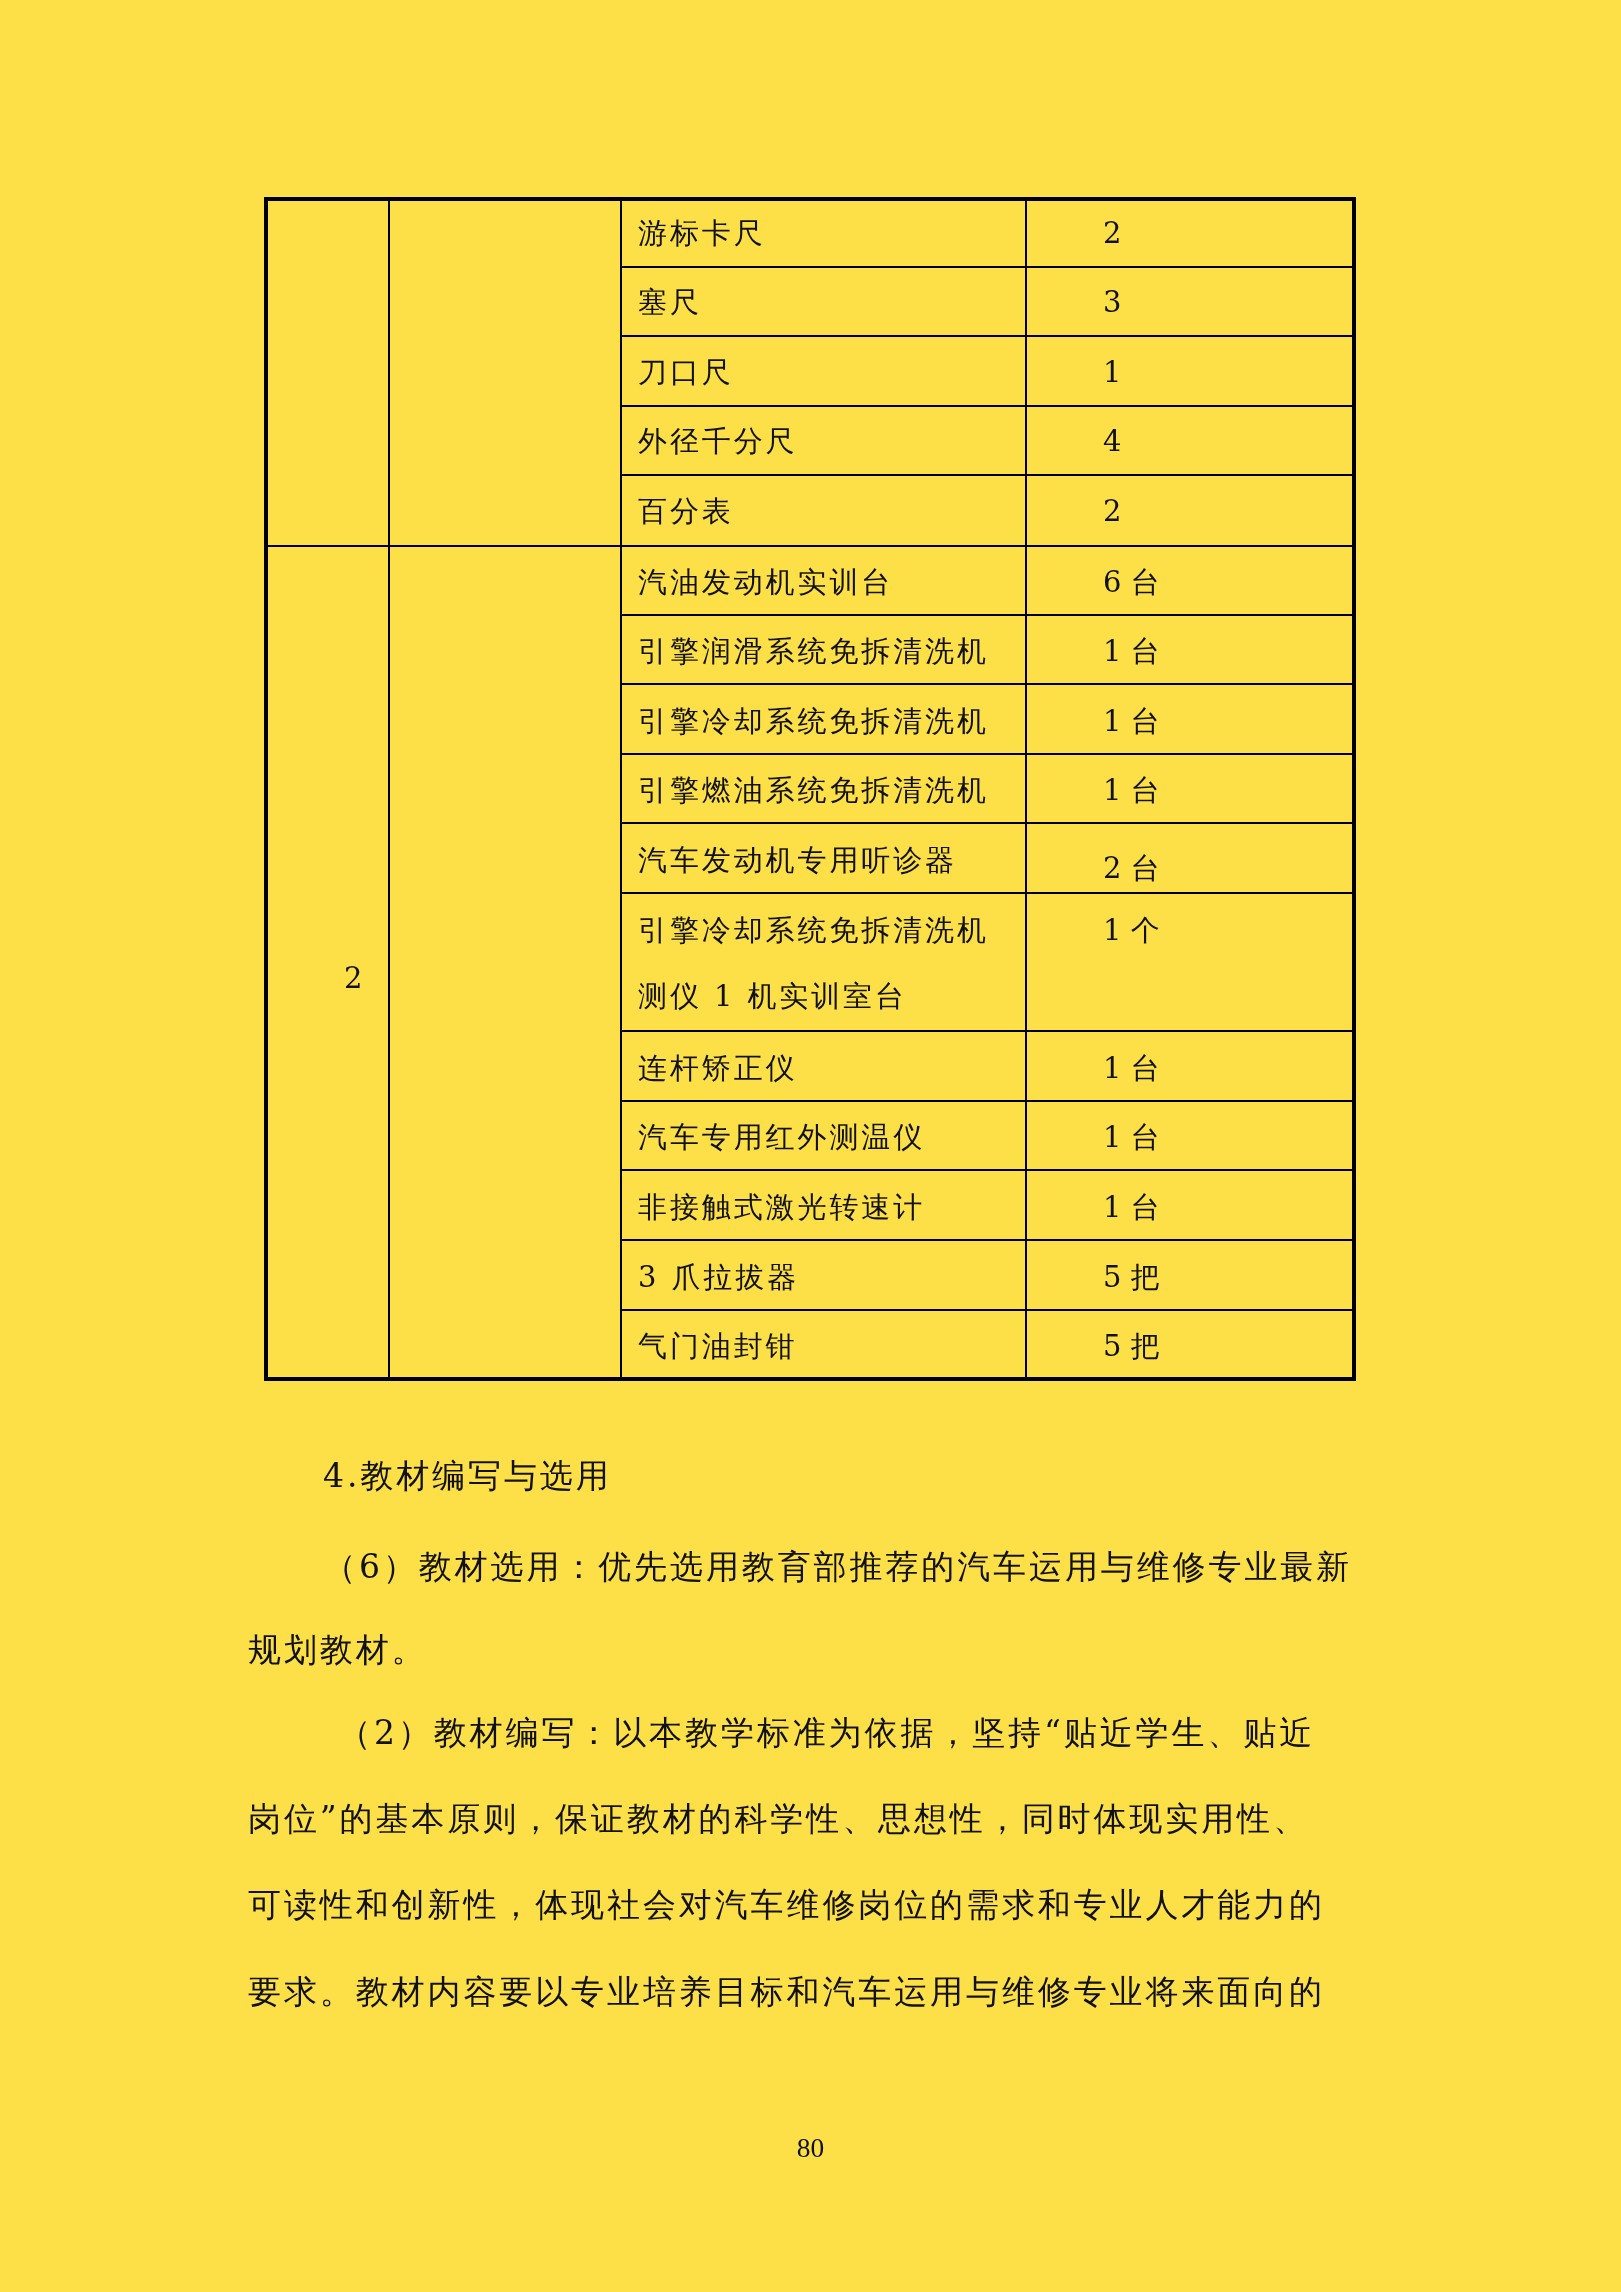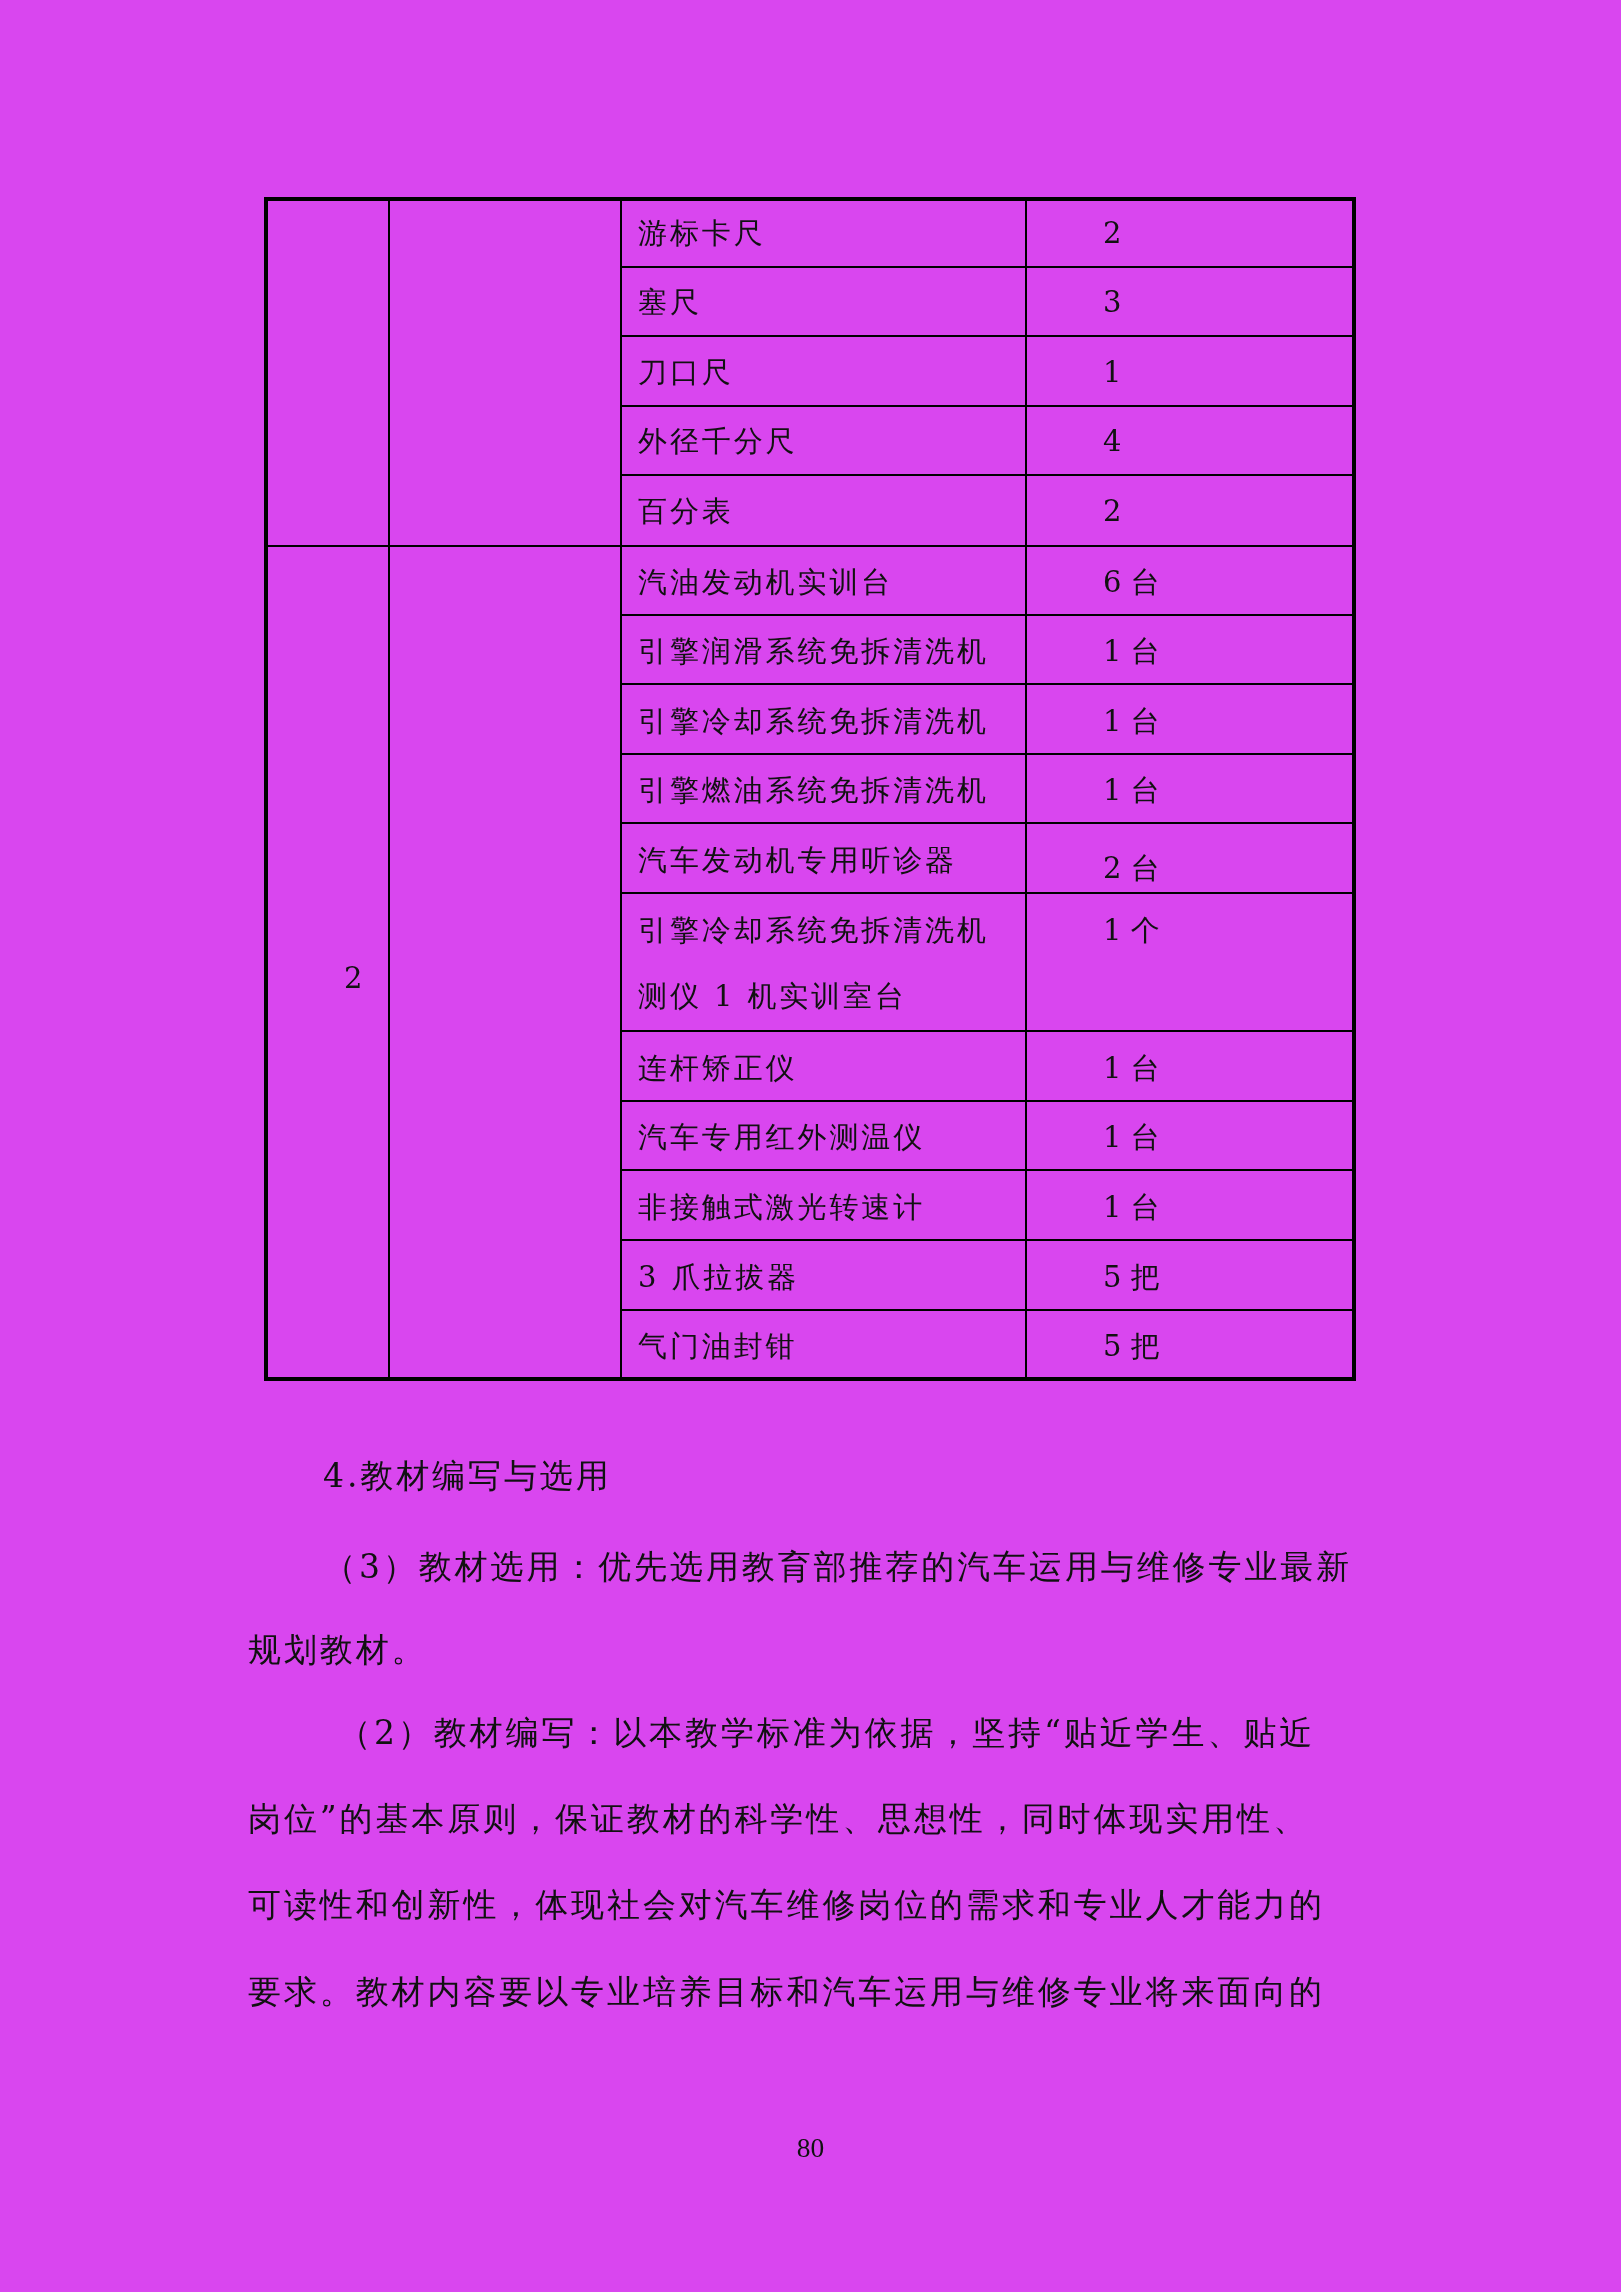--- a/index.html
+++ b/index.html
@@ -1,21 +1,21 @@
 <!DOCTYPE html>
 <html><head>
 <meta charset="utf-8">
 <style>
   html, body { margin: 0; padding: 0; background: #ffffff; }
   body {
     width: 1621px; height: 2293px; position: relative; overflow: hidden;
     font-family: "DejaVu Serif", "Liberation Serif", serif;
     color: #111111;
   }
-  .page { position: absolute; left: 0; top: 0; width: 1621px; height: 2293px; background: #d946ef; }
+  .page { position: absolute; left: 0; top: 0; width: 1621px; height: 2293px; background: #fde047; }
 
   
   .equip-table {
     position: absolute; left: 264px; top: 197px;
     width: 1092px; height: 1184px;
     border: 4.4px solid #000; box-sizing: border-box;
   }
   .vline { position: absolute; top: 0; bottom: 0; width: 2px; background: #000; }
   .hline { position: absolute; height: 2px; background: #000; }
   .cell-text {
@@ -117,21 +117,21 @@
 
     <div class="cell-text" style="left:370px; top:1062px;">3 爪拉拔器</div>
     <div class="qty-text" style="left:835px; top:1062px;">5 把</div>
 
     <div class="cell-text" style="left:370px; top:1131px;">气门油封钳</div>
     <div class="qty-text" style="left:835px; top:1131px;">5 把</div>
   </div>
 
   <div class="para" style="left:323px; top:1459px;">4.教材编写与选用</div>
 
-  <div class="para" style="left:323px; top:1550px;">（3）教材选用：优先选用教育部推荐的汽车运用与维修专业最新</div>
+  <div class="para" style="left:323px; top:1550px;">（6）教材选用：优先选用教育部推荐的汽车运用与维修专业最新</div>
   <div class="para" style="left:248px; top:1633px;">规划教材。</div>
 
   <div class="para" style="left:338px; top:1716px;">（2）教材编写：以本教学标准为依据，坚持“贴近学生、贴近</div>
   <div class="para" style="left:248px; top:1888px;">可读性和创新性，体现社会对汽车维修岗位的需求和专业人才能力的</div>
   <div class="para" style="left:248px; top:1802px;">岗位”的基本原则，保证教材的科学性、思想性，同时体现实用性、</div>
   <div class="para" style="left:248px; top:1975px;">要求。教材内容要以专业培养目标和汽车运用与维修专业将来面向的</div>
 
   <div class="page-number">80</div>
 </div>
 

